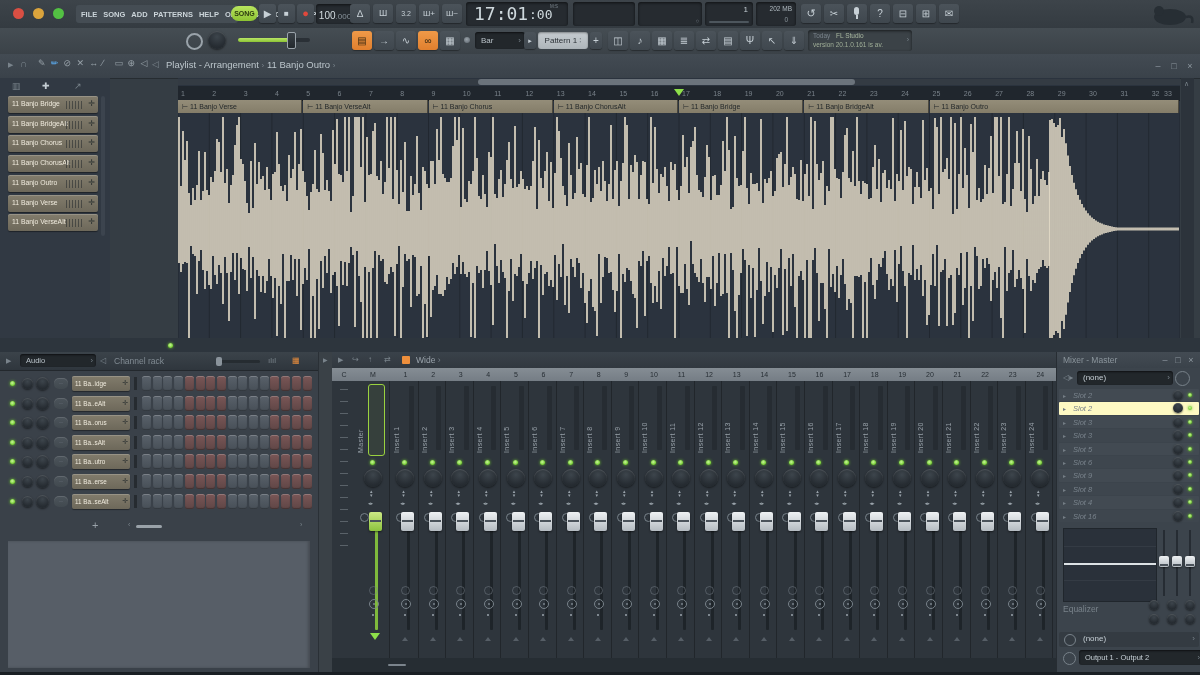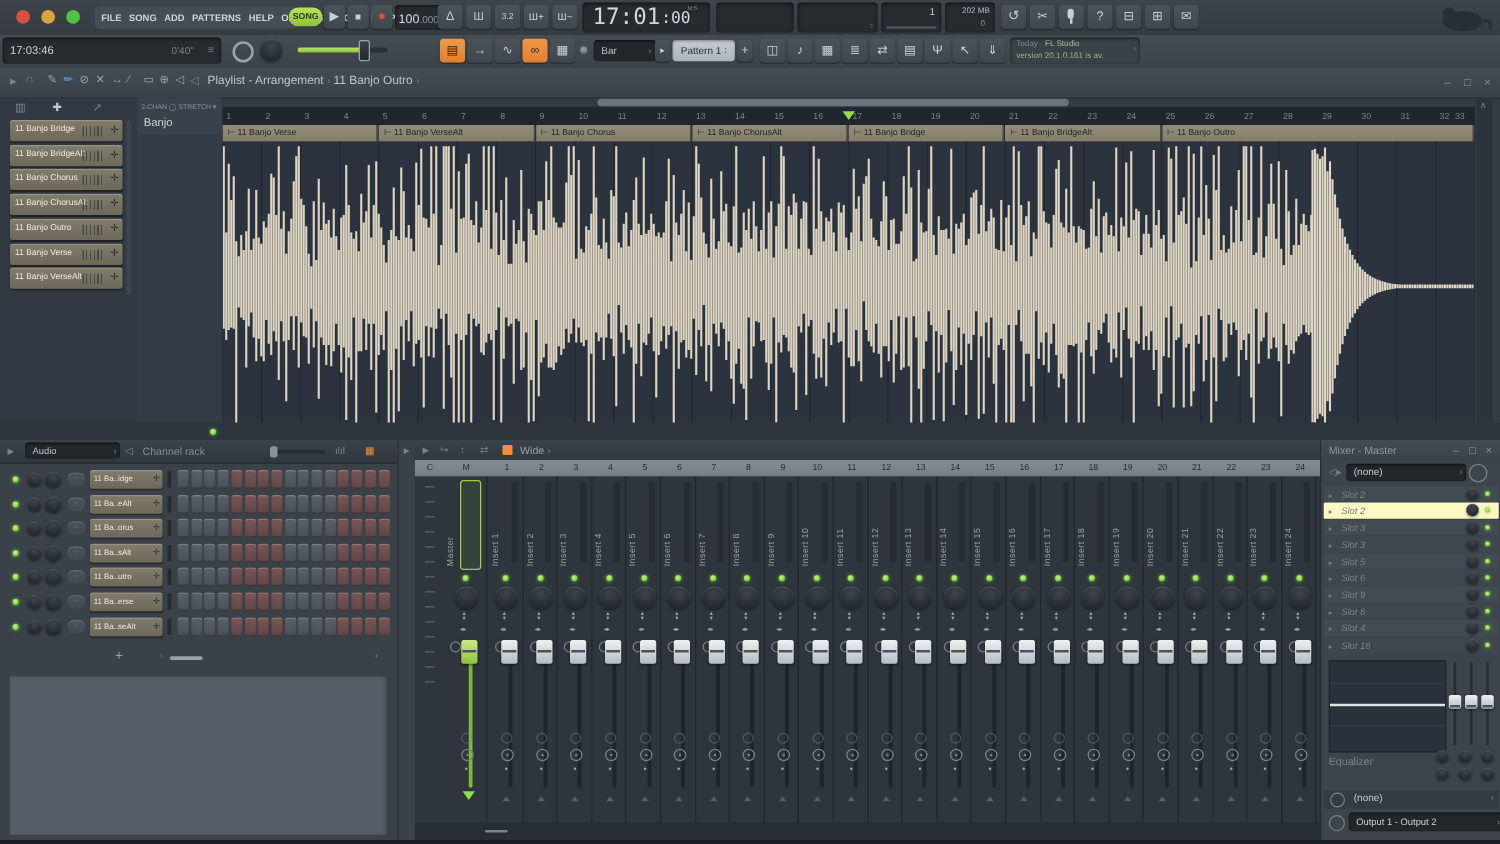--- a/index.html
+++ b/index.html
@@ -84,25 +84,20 @@
     <div class="ibtn" style="left:916px;top:4px;">⊞</div>
     <div class="ibtn" style="left:939px;top:4px;">✉</div>
     <svg class="abs" style="left:1146px;top:3px;" width="48" height="23" viewBox="0 0 48 23">
       <ellipse cx="24" cy="14" rx="16" ry="8" fill="#272e34"></ellipse>
       <circle cx="13" cy="8" r="5" fill="#272e34"></circle>
       <path d="M40 14 Q48 12 46 20" stroke="#272e34" stroke-width="2.5" fill="none"></path>
     </svg>
   </div>
 
   <div class="abs" style="left:0;top:28px;width:1200px;height:26px;background:linear-gradient(#454d53,#3b4248);border-bottom:1px solid #23282d;">
-    <div class="lcd" style="position:absolute;left:2px;top:2px;width:175px;height:21px;">
-      <span class="abs" style="left:6px;top:5px;font-size:9px;color:#c9d2d6;">17:03:46</span>
-      <span class="abs dim" style="right:22px;top:6px;font-size:8px;">0'40"</span>
-      <span class="abs dim" style="right:6px;top:5px;font-size:8px;">≡</span>
-      </div>
     <div class="abs ring" style="left:186px;top:32px;width:13px;height:13px;border-width:2px;border-color:#9aa3aa;top:5px;position:absolute;"></div>
     <div class="abs knob" style="left:208px;top:3px;width:18px;height:18px;"></div>
     <div class="abs" style="left:238px;top:10px;width:72px;height:4px;background:#2a3036;border-radius:2px;">
       <span class="abs" style="left:0;top:0;width:52px;height:4px;background:linear-gradient(#b9e666,#8cc335);border-radius:2px;"></span>
       <span class="abs" style="left:49px;top:-6px;width:7px;height:15px;border-radius:2px;background:linear-gradient(#3a4147,#23292e);border:1px solid #9aa3aa;"></span>
       </div>
     <div class="ibtn orange" style="left:352px;top:3px;">▤</div>
     <div class="ibtn" style="left:374px;top:3px;">→</div>
     <div class="ibtn" style="left:396px;top:3px;">∿</div>
     <div class="ibtn orange" style="left:418px;top:3px;">∞</div>
@@ -194,26 +189,20 @@
           </div>
           <div style="position: absolute; left: 0px; top: 118.2px; width: 90px; height: 17px; border-radius: 2px; background: linear-gradient(rgb(130, 124, 108), rgb(109, 104, 90)); box-shadow: rgba(255, 255, 255, 0.18) 0px 1px 0px inset, rgba(0, 0, 0, 0.4) 0px 1px 1px;">
             <div style="position: absolute; left: 4px; top: 4px; font-size: 6.8px; color: rgb(239, 234, 221); white-space: nowrap;">11 Banjo VerseAlt</div>
             <div style="position: absolute; right: 14px; top: 5px; width: 18px; height: 8px; background: repeating-linear-gradient(90deg, rgba(42, 46, 48, 0.6) 0px, rgba(42, 46, 48, 0.6) 1px, transparent 1px, transparent 3px);"></div>
             <div style="position: absolute; right: 3px; top: 3px; font-size: 8px; color: rgb(47, 52, 51);">✛</div>
           </div>
         </div>
       <div class="abs" style="left:101px;top:18px;width:4px;height:140px;background:#3c444e;border-radius:2px;"></div>
     </div>
 
-    <div class="abs" style="left:110px;top:24px;width:68px;height:268px;background:#39424b;border-right:1px solid #262d33;">
-      <div class="abs" style="left:3px;top:4px;font-size:5.5px;color:#8a949c;white-space:nowrap;">
-        <span>2-CHAN</span> ◯ <span>STRETCH</span> ▾</div>
-      <div class="abs" style="left:5px;top:15px;font-size:9px;color:#ccd4d9;">Banjo</div>
-      <div class="abs" style="left:0;top:30px;width:68px;height:238px;background:#333c46;"></div>
-    </div>
 
     <div class="abs" style="left:178px;top:24px;width:1002px;height:268px;background:#2b333e;overflow:hidden;">
       <div class="abs" style="left:0;top:1px;width:1002px;height:6px;background:#343b43;">
         <span class="abs" style="left:300px;width:377px;height:6px;background:#6b737b;border-radius:3px;"></span>
         </div>
       <div id="ruler" class="abs" style="left:0;top:8px;width:1002px;height:14px;background:#20262d;border-bottom:1px solid #171c21;">
           <div style="position: absolute; left: 3px; top: 4px; font-size: 7px; color: rgb(121, 130, 138);">1</div>
           <div style="position: absolute; left: 34.3125px; top: 4px; font-size: 7px; color: rgb(121, 130, 138);">2</div>
           <div style="position: absolute; left: 65.625px; top: 4px; font-size: 7px; color: rgb(121, 130, 138);">3</div>
           <div style="position: absolute; left: 96.9375px; top: 4px; font-size: 7px; color: rgb(121, 130, 138);">4</div>

